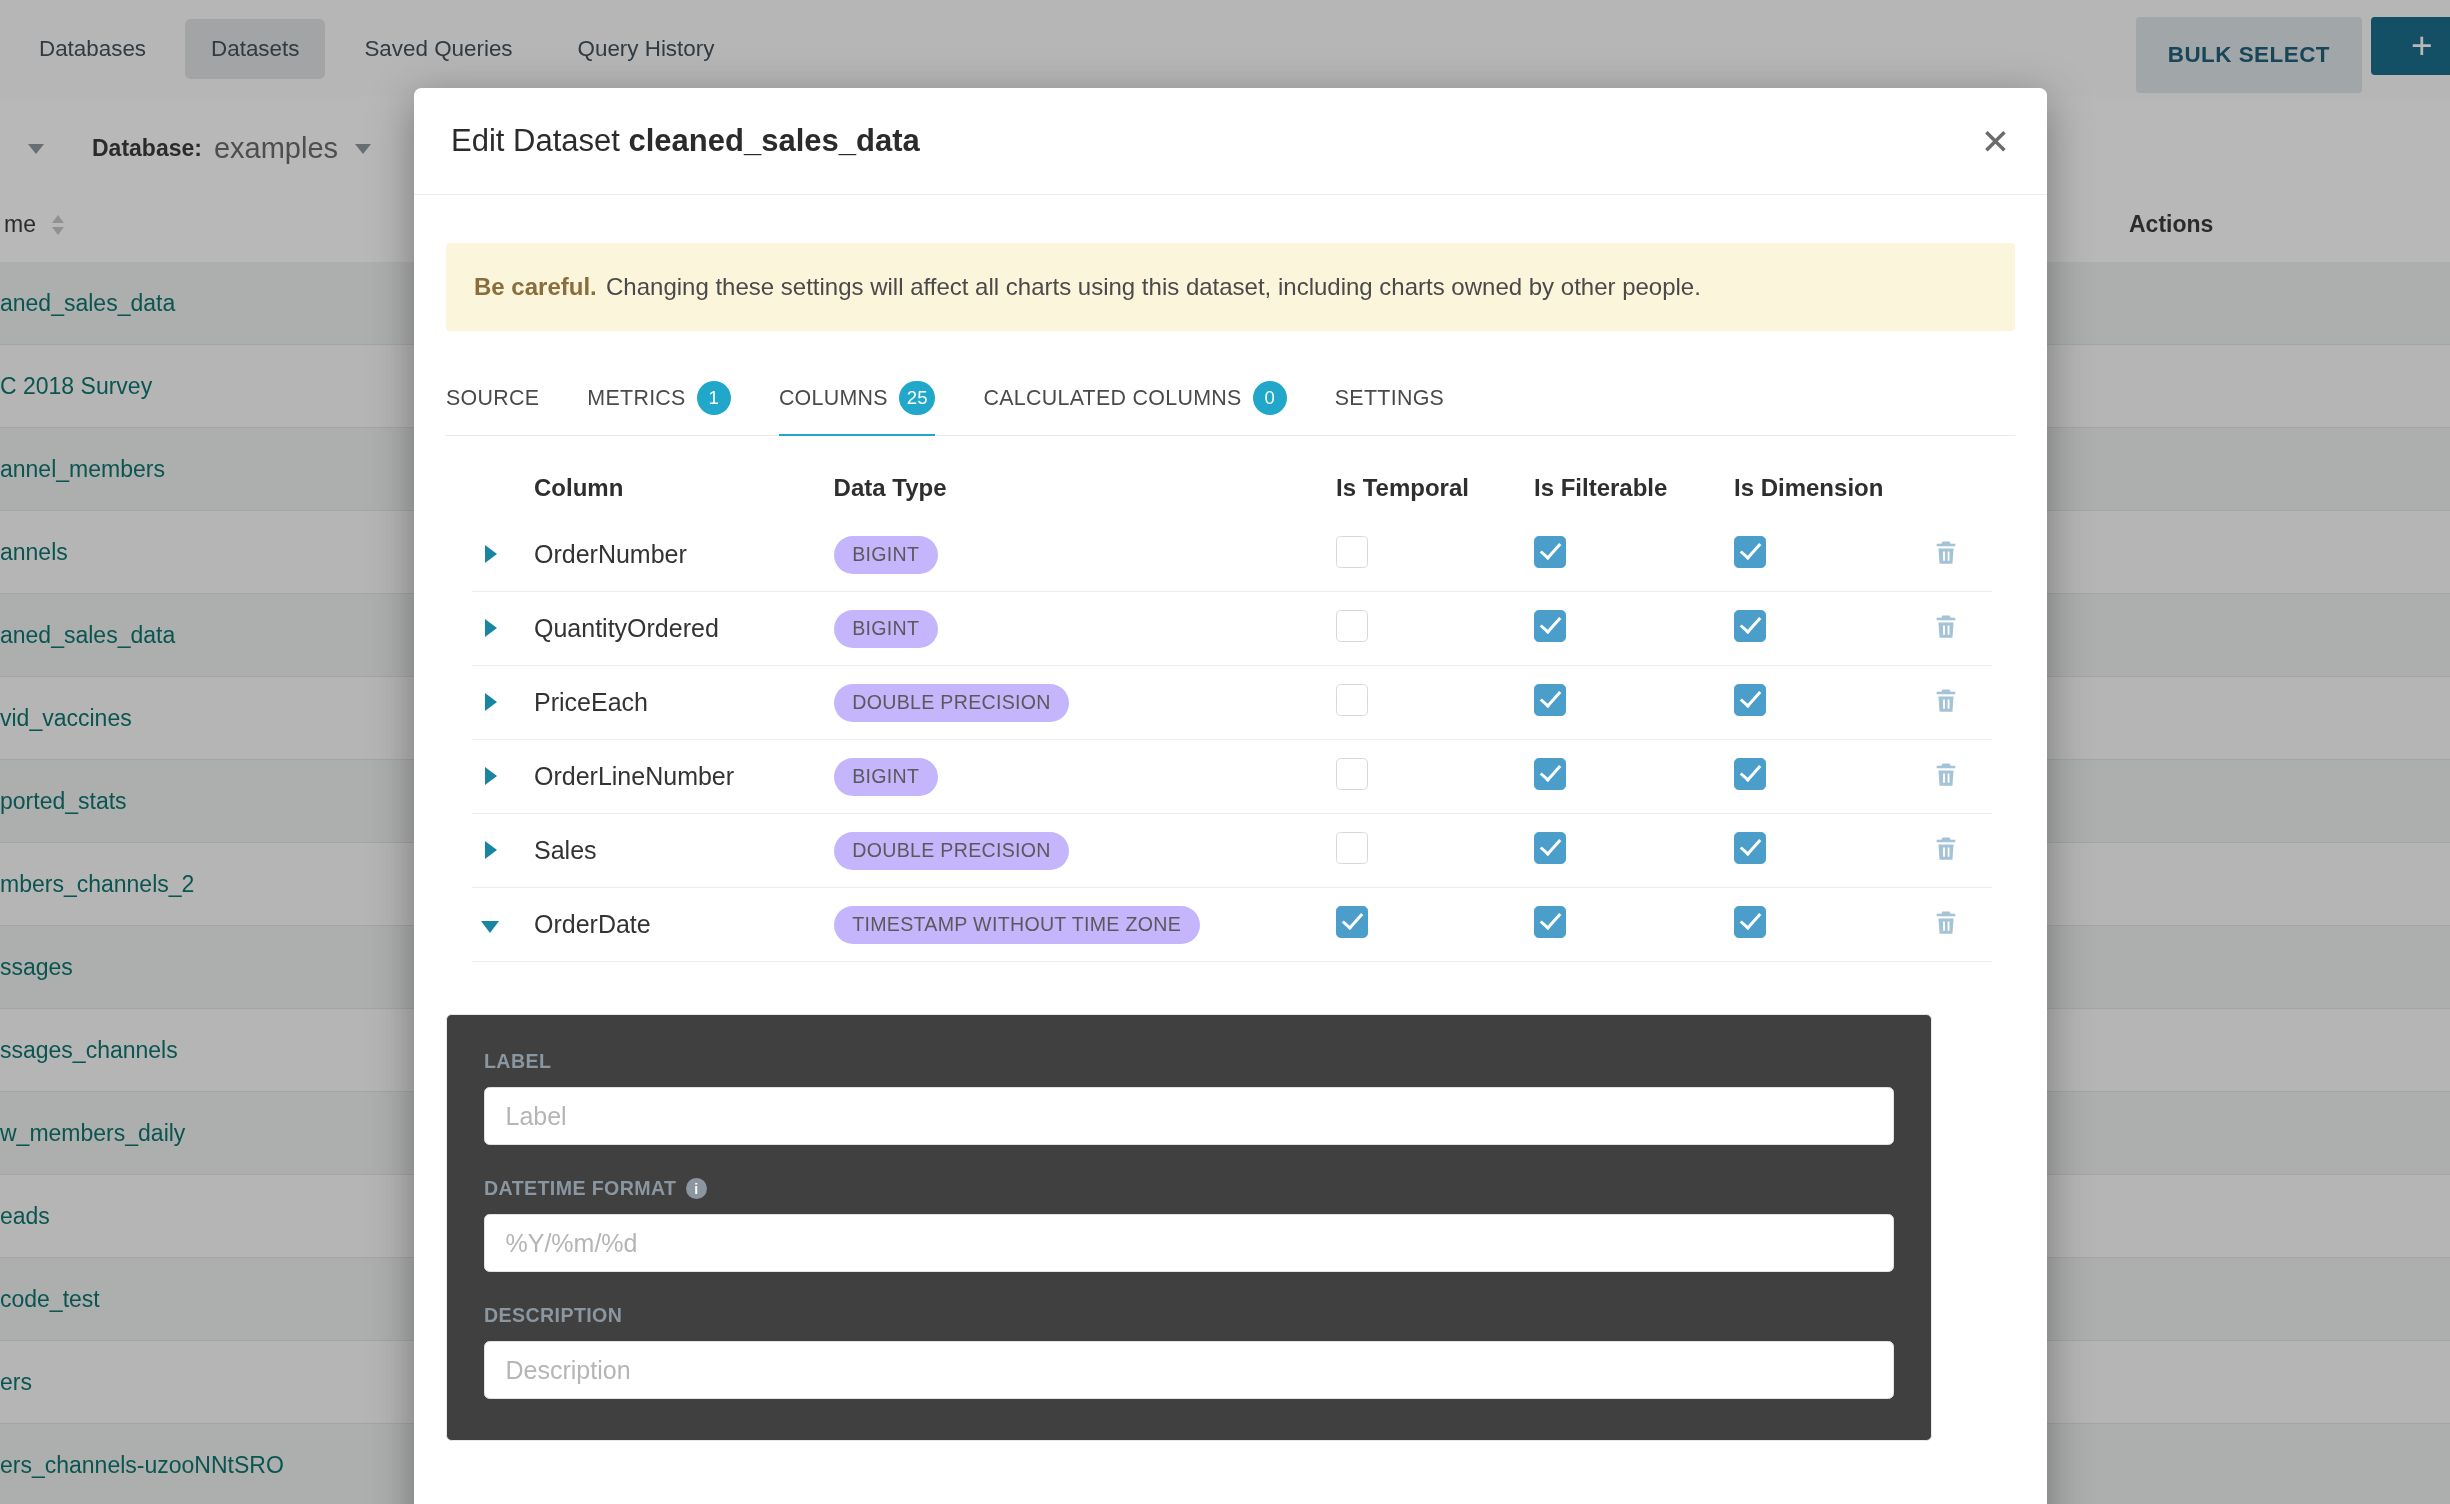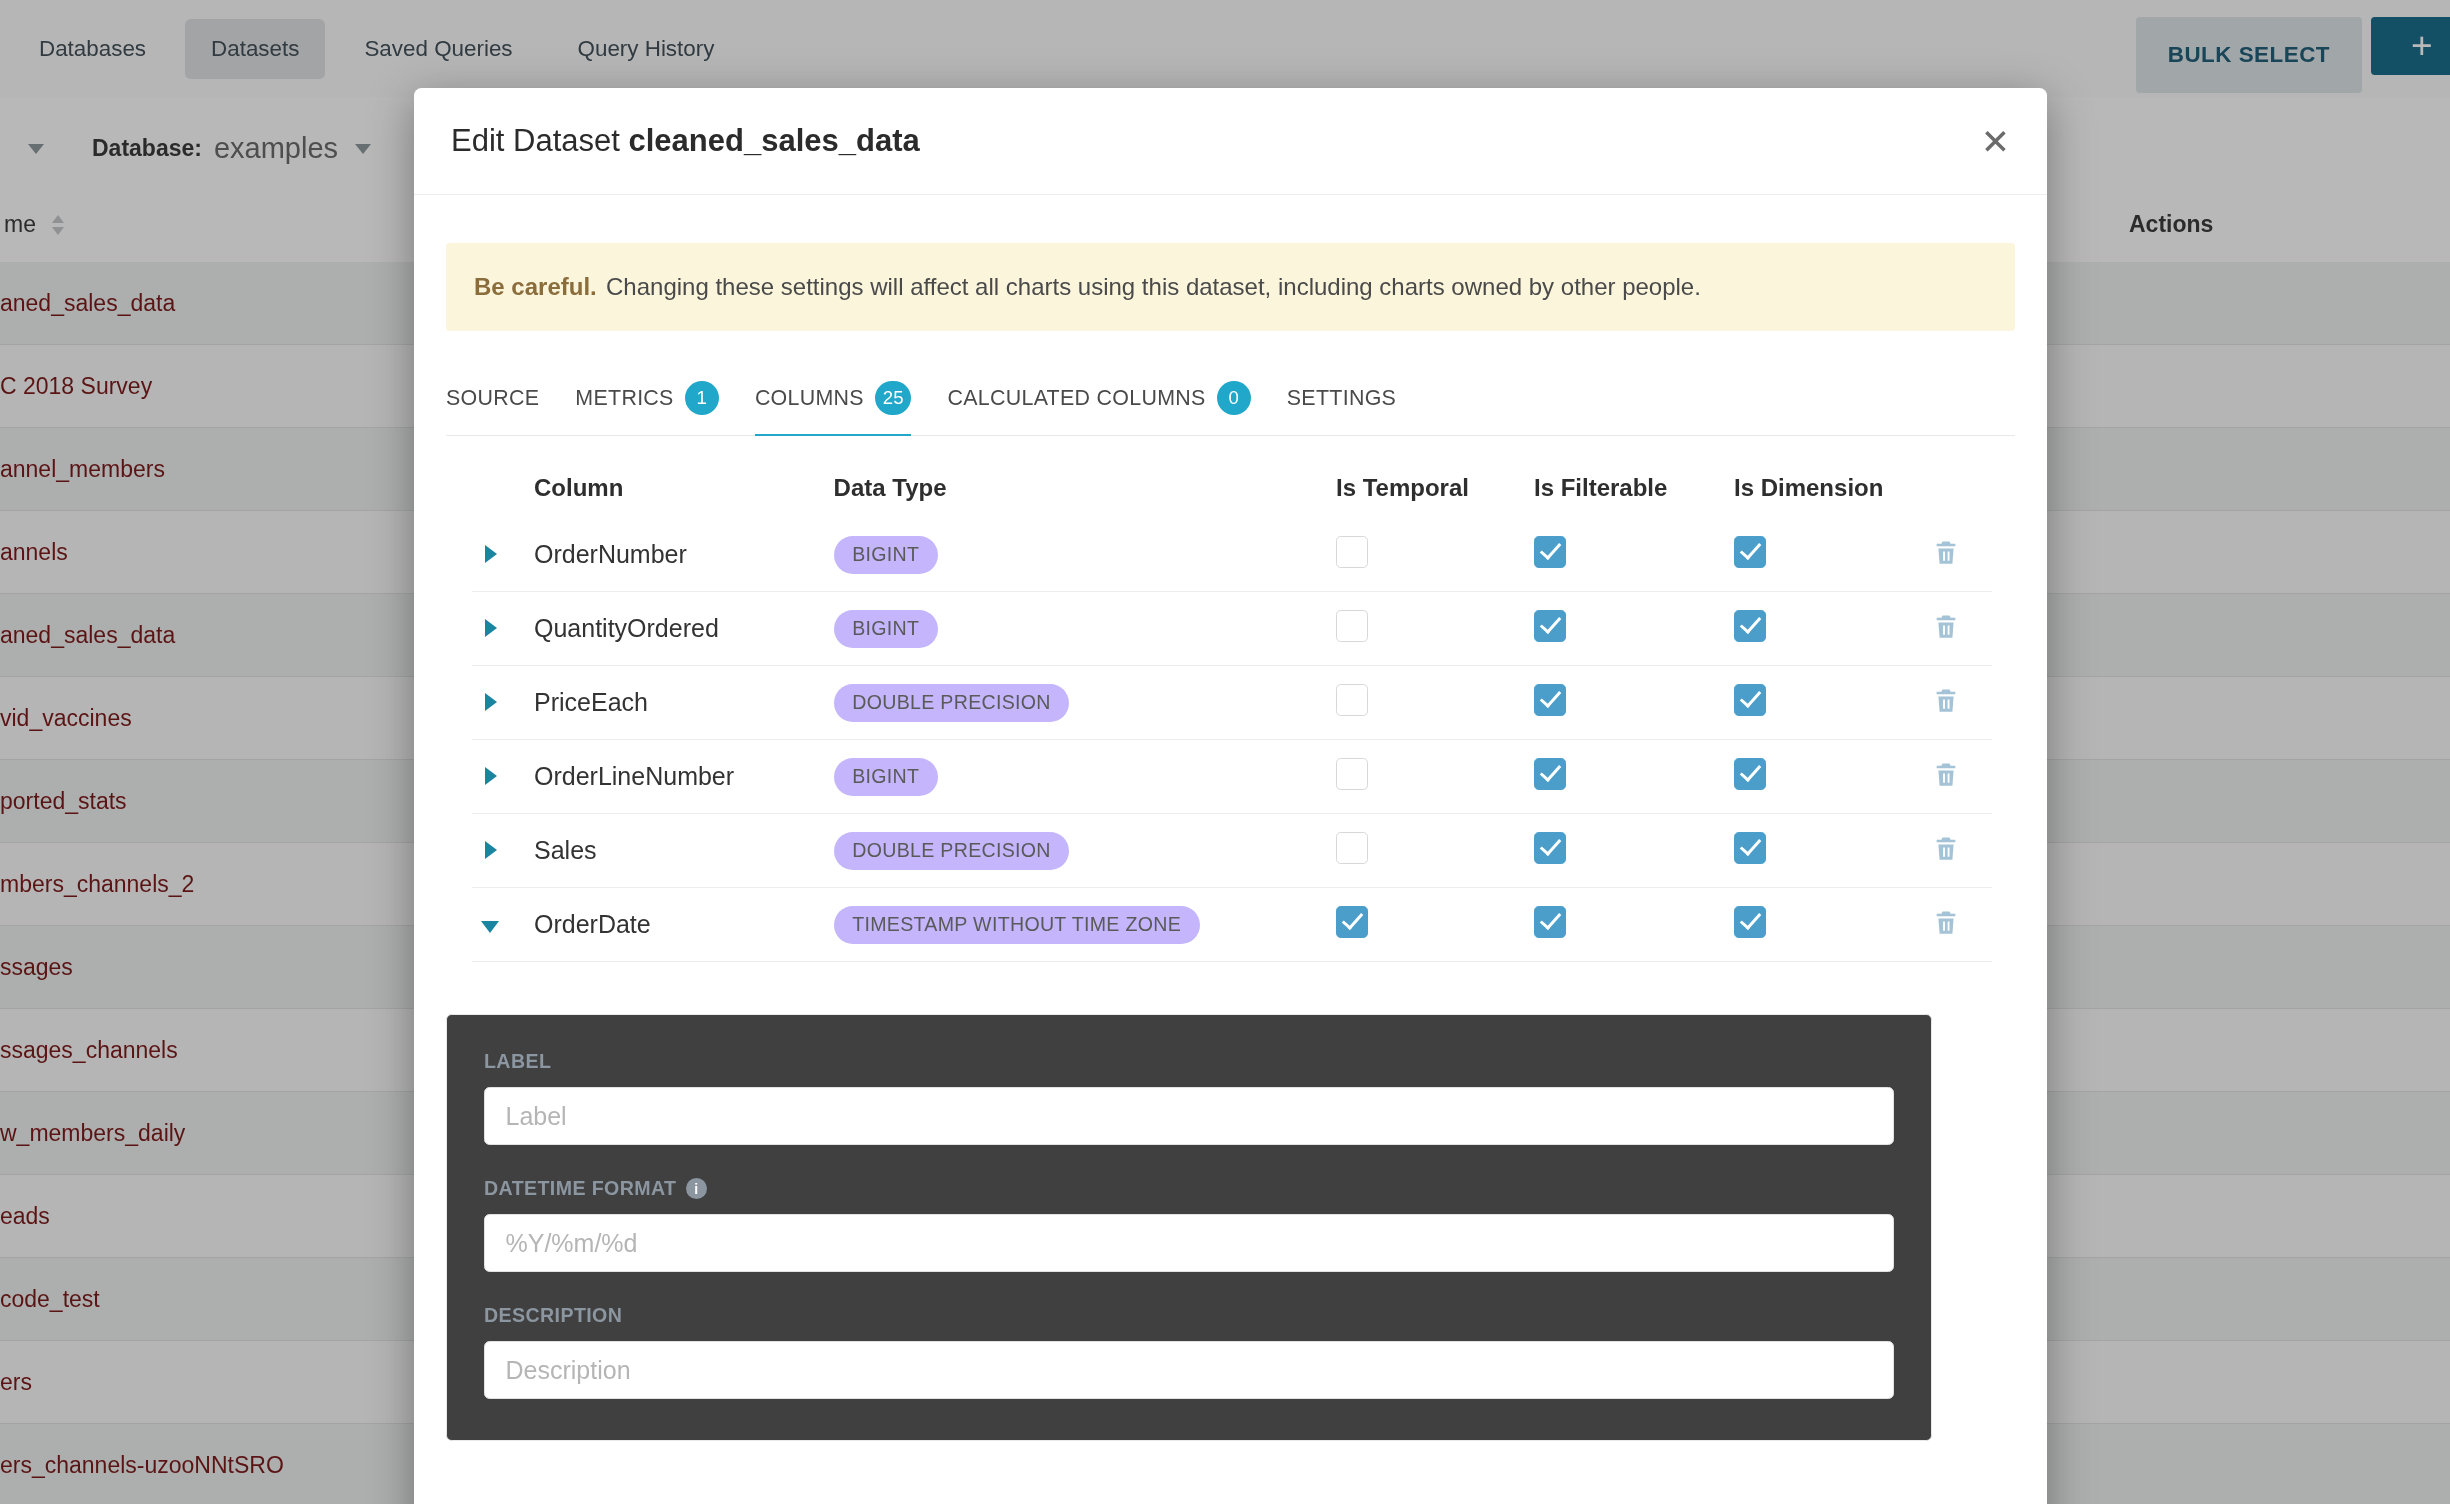--- a/index.html
+++ b/index.html
@@ -25,34 +25,34 @@
   .nm-header{position:absolute;left:4px;top:11.2px;font-size:23px;font-weight:400;color:#3c3c3c}
   .sort-icon{position:absolute;left:52px;top:15px;display:flex;flex-direction:column;gap:3.7px}
   .sort-icon i{width:0;height:0;border-left:6.5px solid transparent;border-right:6.5px solid transparent;display:block}
   .sort-icon .up{border-bottom:8.4px solid #c6cacc}
   .sort-icon .dn{border-top:8.4px solid #c6cacc}
   .actions-header{position:absolute;left:2129px;top:11.2px;font-size:23px;font-weight:700;color:#3c3c3c}
   .rows{position:relative}
   .lrow{height:82px;display:flex;align-items:center;border-bottom:0.9px solid #e4e4e4;font-size:23px}
   .lrow:nth-child(odd){background:#f0f1f2}
   .lrow:nth-child(even){background:#fbfbfc}
-  .lrow a{color:#7f1d1d;text-decoration:none;cursor:pointer}
+  .lrow a{color:#0f766e;text-decoration:none;cursor:pointer}
   
   .overlay{position:absolute;inset:0;background:rgba(0,0,0,.28);z-index:5}
   
   .modal{position:absolute;left:414px;top:88px;width:1633px;height:1454px;background:#fff;z-index:10;
     border-radius:7.5px 7.5px 0 0;box-shadow:0 11.2px 45px rgba(0,0,0,.35)}
   .m-header{height:106px;display:flex;align-items:center;padding:0 37px;border-bottom:0.9px solid #ededed}
   .m-title{font-size:31px;color:#2b2b2b}
   .m-title b{font-weight:700}
   .m-close{margin-left:auto;font-size:35px;color:#6b6b6b;cursor:pointer;line-height:1}
   .m-body{padding:0 32px}
   .warn{margin-top:48px;height:88px;display:flex;align-items:center;background:#fbf5dc;border-radius:3.7px;padding:0 28px;font-size:24px;color:#4a4a4a;white-space:nowrap;overflow:hidden}
   .warn b{color:#8a6d3b;margin-right:9.3px}
-  .tabs{margin-top:37px;display:flex;gap:36px;border-bottom:0.9px solid #e8e8e8}
+  .tabs{margin-top:37px;display:flex;gap:48px;border-bottom:0.9px solid #e8e8e8}
   .tab{display:flex;align-items:center;gap:11.2px;font-size:21.4px;color:#4a4a4a;letter-spacing:0.3px;
     padding:13px 0 18.6px;border-bottom:2.8px solid transparent;margin-bottom:-0.9px;cursor:pointer;white-space:nowrap}
   .tab.active{border-bottom-color:#20a7c9}
   .badge{background:#20a7c9;color:#fff;min-width:34px;height:34px;border-radius:17px;display:inline-flex;
     align-items:center;justify-content:center;font-size:18.6px;padding:0 7.5px;box-sizing:border-box}
   
   .ctable{margin:22.4px 0 0 26px;width:1520px}
   .cgrid{display:grid;grid-template-columns:47px 295px 522px 198px 200px 198px 61px;align-items:center}
   .chead{height:60px;font-size:24px;font-weight:700;color:#2e2e2e}
   .chead .cell{padding-left:0}

